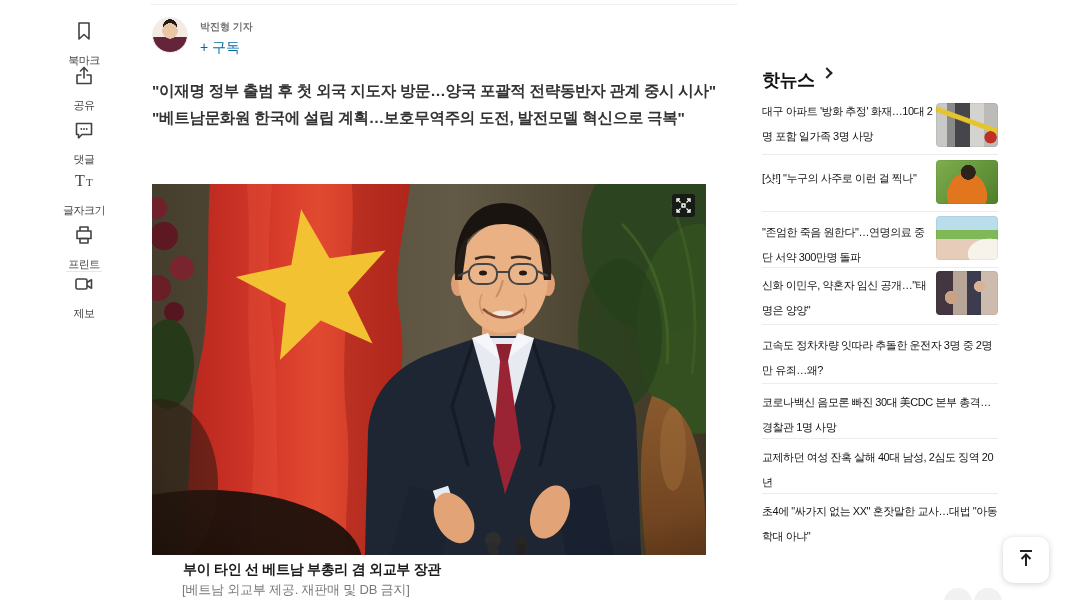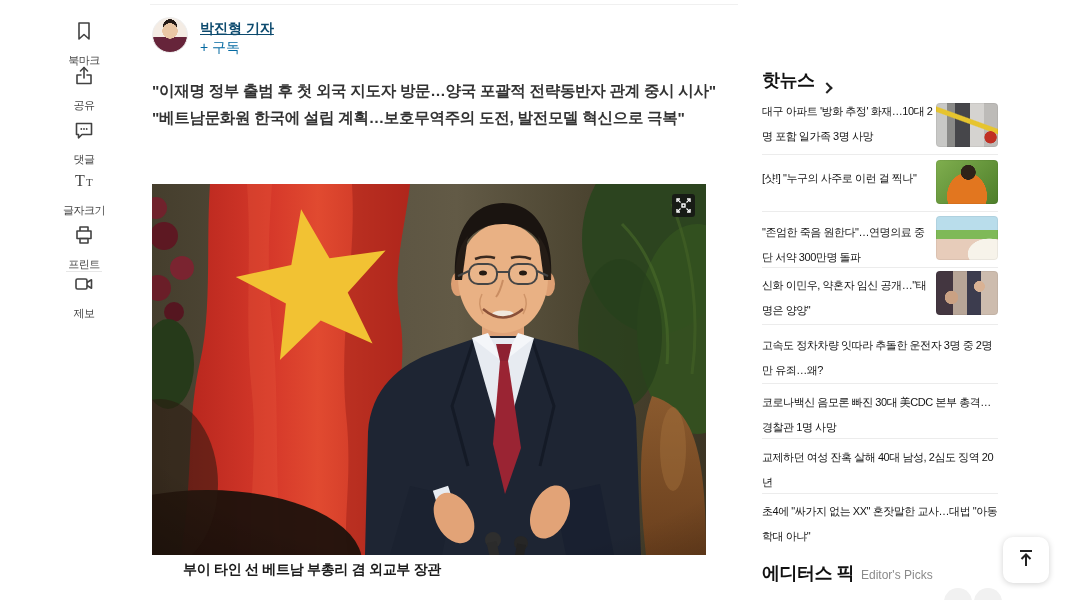--- a/index.html
+++ b/index.html
@@ -14,33 +14,33 @@
   .tool-divider { position:absolute; left:66px; top:271px; width:36px; height:1px; background:#e7e7e7; }
 
   
   .top-hairline { position:absolute; left:150px; top:4px; width:588px; height:1px; background:#f0f0f0; }
   .avatar { position:absolute; left:152px; top:17px; width:36px; height:36px; border-radius:50%;
             border:1px solid #eee;
             background:
               radial-gradient(circle at 50% 38%, #e9c6a4 0 28%, transparent 29%),
               radial-gradient(circle at 50% 24%, #241a16 0 22%, transparent 23%),
               linear-gradient(180deg,#f4ece4 0 55%, #66243a 55% 100%); }
-  .reporter-name { position:absolute; left:200px; top:20px; font-size:14px; font-weight:700; color:#0c4a6e;text-decoration:underline; }
+  .reporter-name { position:absolute; left:200px; top:20px; font-size:10px; font-weight:700; color:#737373; }
   .subscribe { position:absolute; left:200px; top:39px; font-size:14px; color:#0369a1; cursor:pointer; }
   .summary { position:absolute; left:152px; top:77px; width:600px; }
   .summary div { font-size:15.5px; font-weight:700; color:#333; line-height:27px; letter-spacing:-0.3px; white-space:nowrap; }
 
   
   .photo { position:absolute; left:152px; top:184px; width:554px; height:371px; overflow:hidden; background:#4a4434; }
   .expand-btn { position:absolute; right:11px; top:10px; width:23px; height:23px; cursor:pointer; }
   .caption-title { position:absolute; left:183px; top:561px; font-size:14px; font-weight:700; color:#1a1a1a; letter-spacing:-0.3px; }
   .caption-credit { position:absolute; left:182px; top:581px; font-size:13px; color:#7a7a7a; letter-spacing:-0.2px; }
 
   
-  .hot-header { position:absolute; left:762px; top:68px; display:flex; align-items:flex-end; cursor:pointer; }
+  .hot-header { position:absolute; left:762px; top:68px; display:flex; align-items:flex-start; cursor:pointer; }
   .hot-title { font-size:18px; font-weight:800; color:#111; letter-spacing:-0.5px; }
   .chev { display:inline-block; width:8px; height:8px; border-top:2px solid #222; border-right:2px solid #222; transform:rotate(45deg); margin-left:8px; margin-top:1px; }
   .hot-item { position:absolute; left:762px; font-size:11px; line-height:25px; font-weight:500; color:#141414; letter-spacing:-0.45px; cursor:pointer; }
   .hot-item.narrow { width:172px; }
   .hot-item.wide { width:238px; }
   .thumb { position:absolute; left:936px; width:62px; height:44px; border-radius:4px; overflow:hidden; cursor:pointer; box-shadow:inset 0 0 0 1px rgba(0,0,0,.05); }
   .t1 { background:
         radial-gradient(circle at 88% 78%, #c03024 0 9%, transparent 10%),
         linear-gradient(20deg, transparent 52%, #e6c42e 54%, #e6c42e 60%, transparent 62%),
         linear-gradient(90deg,#c8c8c6 0 18%, #8a8a88 18% 30%, #46464a 30% 55%, #d5d3d0 55% 78%, #bdbbb8 78% 100%); }
@@ -279,20 +279,21 @@
           <path d="M5.5,5.5 L8.5,8.5"></path>
             <path d="M17.5,5.5 L14.5,8.5"></path>
             <path d="M17.5,17.5 L14.5,14.5"></path>
             <path d="M5.5,17.5 L8.5,14.5"></path>
         </g>
       </svg>
     </div>
   </div>
 
   <div class="caption-title">부이 타인 선 베트남 부총리 겸 외교부 장관</div>
+  <div class="caption-credit">[베트남 외교부 제공. 재판매 및 DB 금지]</div>
 
   <div class="hot-header">
     <span class="hot-title">핫뉴스</span>
     <span class="chev"></span>
   </div>
 
   <div class="hot-item narrow" style="top:99px;">대구 아파트 '방화 추정' 화재…10대 2명 포함 일가족 3명 사망</div>
   <div class="thumb t1" style="top:103px;"></div>
   <div class="rail-divider" style="top:154px;"></div>
 
@@ -312,24 +313,20 @@
   <div class="rail-divider" style="top:383px;"></div>
 
   <div class="hot-item wide" style="top:390px;">코로나백신 음모론 빠진 30대 美CDC 본부 총격…경찰관 1명 사망</div>
   <div class="rail-divider" style="top:438px;"></div>
 
   <div class="hot-item wide" style="top:445px;">교제하던 여성 잔혹 살해 40대 남성, 2심도 징역 20년</div>
   <div class="rail-divider" style="top:493px;"></div>
 
   <div class="hot-item wide" style="top:499px;">초4에 "싸가지 없는 XX" 혼잣말한 교사…대법 "아동학대 아냐"</div>
 
-  <div class="editors-pick">
-    <span class="ep-title">에디터스 픽</span>
-    <span class="ep-sub">Editor's Picks</span>
-  </div>
 
   <div class="carousel-circle" style="left:944px; top:588px;"></div>
   <div class="carousel-circle" style="left:974px; top:588px;"></div>
 
   <div class="scroll-top">
     <span>
       <svg width="22" height="22" viewBox="0 0 22 22" fill="none" stroke="#222" stroke-width="2">
         <path d="M5,4 H17"></path>
           <path d="M11,19 V8"></path>
           <path d="M6.5,12 L11,7.5 L15.5,12"></path>

